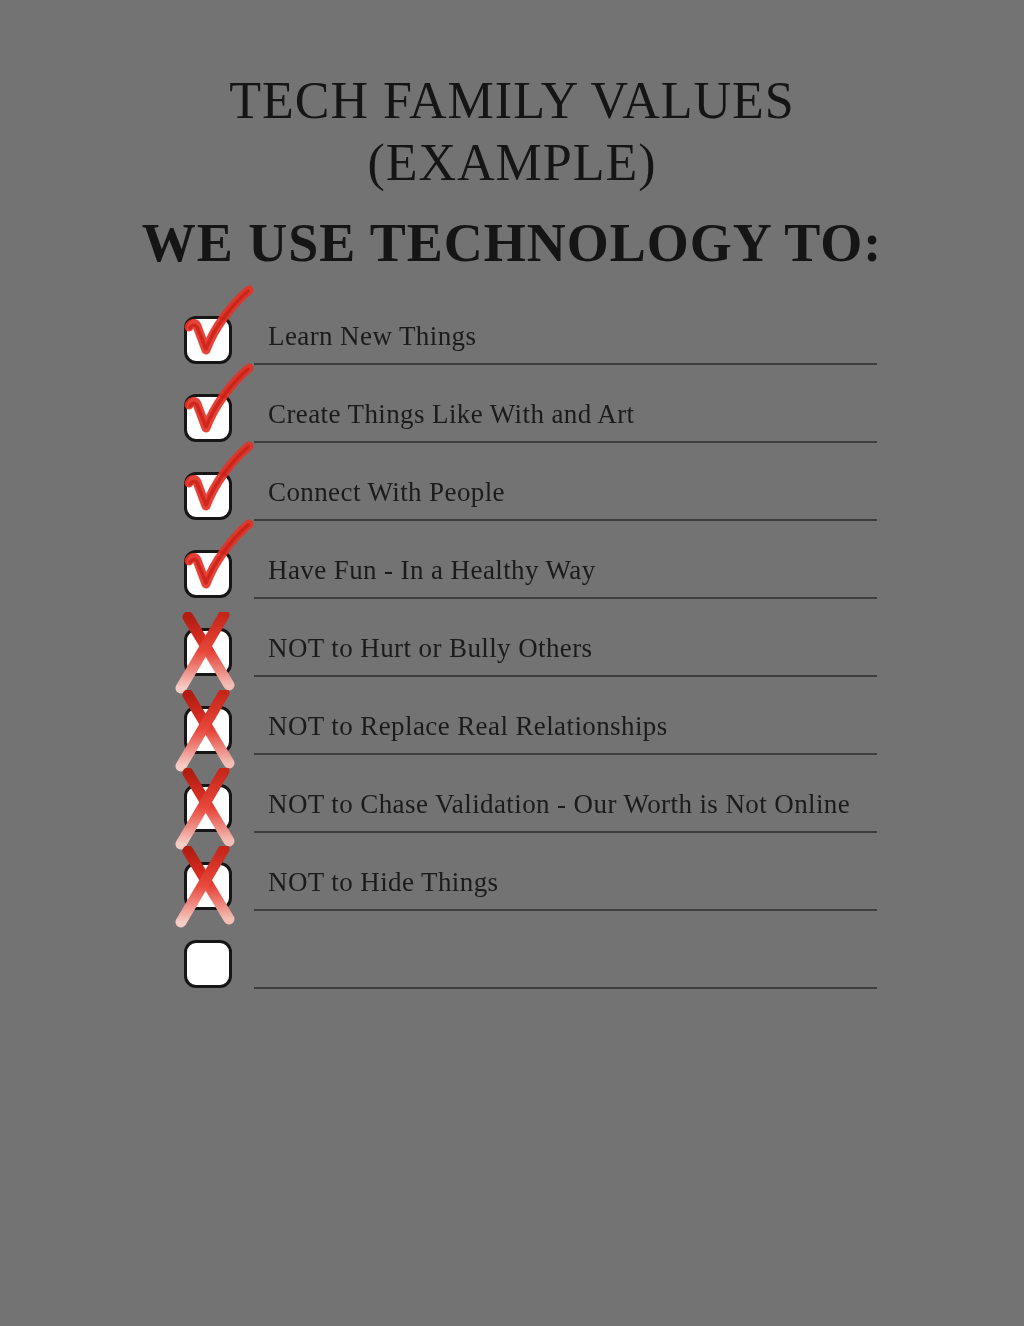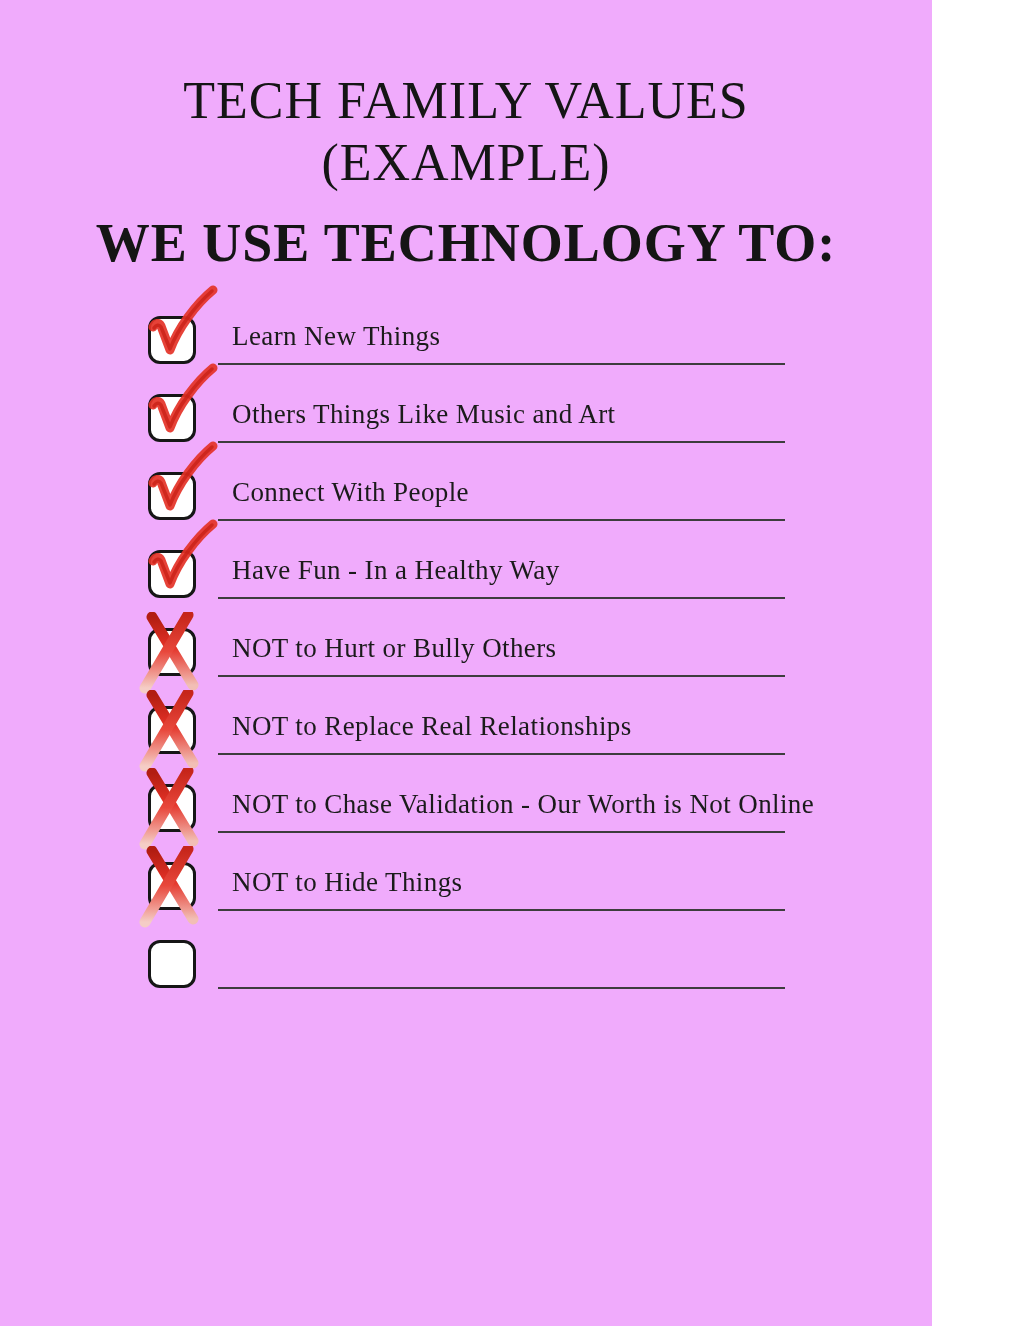--- a/index.html
+++ b/index.html
@@ -1,21 +1,21 @@
 <!DOCTYPE html>
 <html><head>
 <meta charset="utf-8">
 <style>
   * { margin: 0; padding: 0; box-sizing: border-box; }
   html, body { background: #ffffff; }
   .page {
     position: relative;
-    width: 932px;
+    width: 1024px;
     height: 1326px;
-    background: #f0abfc;
+    background: #737373;
     overflow: hidden;
     font-family: "Liberation Serif", "DejaVu Serif", serif;
     color: #161616;
   }
 
   
   .header {
     position: absolute;
     top: 70px;
     left: 0;
@@ -44,20 +44,21 @@
   
   .checklist {
     position: absolute;
     top: 287px;
     left: 0;
     right: 0;
   }
   .row {
     position: relative;
     height: 78px;
+    margin-left: 36px;
   }
   .row-line {
     position: absolute;
     left: 218px;
     right: 147px;
     bottom: 0;
     border-bottom: 2px solid #3d3d3d;
   }
   .checkbox {
     position: absolute;
@@ -162,21 +163,21 @@
 
     <div class="row state-checked">
       <div class="row-line"></div>
       <div class="checkbox">
         <svg class="mark-svg check-mark" viewBox="0 0 78 86">
           <path d="M11 43 C13 39 17 38 19 42 L28 66 C36 44 54 20 71 6" fill="none" stroke="#e43227" stroke-width="9" stroke-linecap="round" stroke-linejoin="round" opacity="0.92"></path>
           <path d="M12 44 C14 41 17 40 19 43 L28 65 C36 44 54 21 70 7" fill="none" stroke="#c51d12" stroke-width="3.5" stroke-linecap="round" stroke-linejoin="round" opacity="0.7"></path>
         </svg>
 
       </div>
-      <div class="row-label">Others Things Like Music and Art</div>
+      <div class="row-label">Create Things Like With and Art</div>
     </div>
 
     <div class="row state-checked">
       <div class="row-line"></div>
       <div class="checkbox">
         <svg class="mark-svg check-mark" viewBox="0 0 78 86">
           <path d="M11 43 C13 39 17 38 19 42 L28 66 C36 44 54 20 71 6" fill="none" stroke="#e43227" stroke-width="9" stroke-linecap="round" stroke-linejoin="round" opacity="0.92"></path>
           <path d="M12 44 C14 41 17 40 19 43 L28 65 C36 44 54 21 70 7" fill="none" stroke="#c51d12" stroke-width="3.5" stroke-linecap="round" stroke-linejoin="round" opacity="0.7"></path>
         </svg>
 

